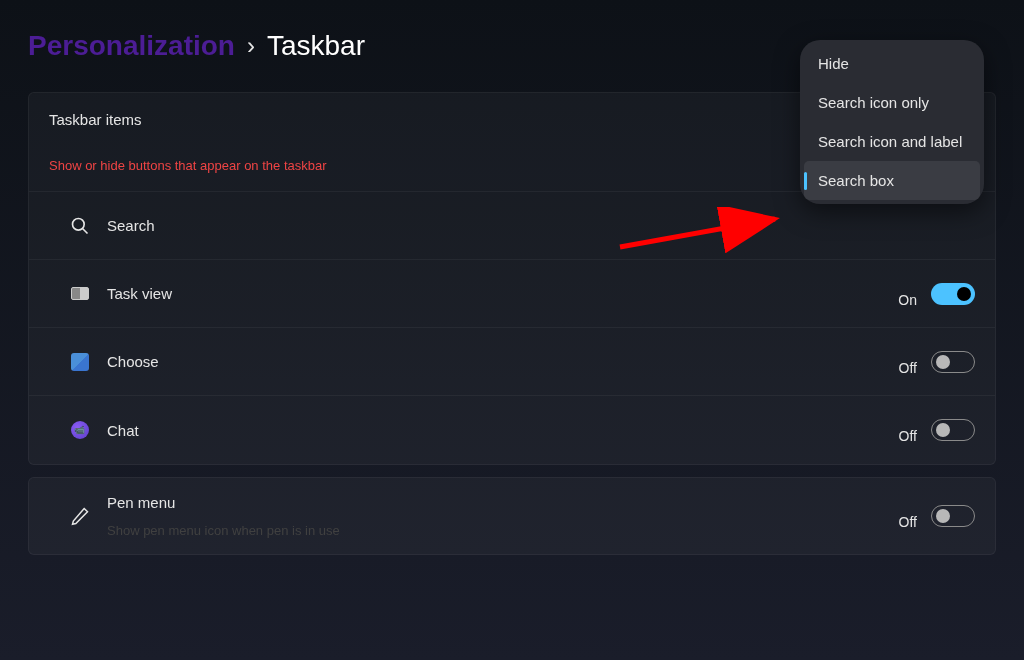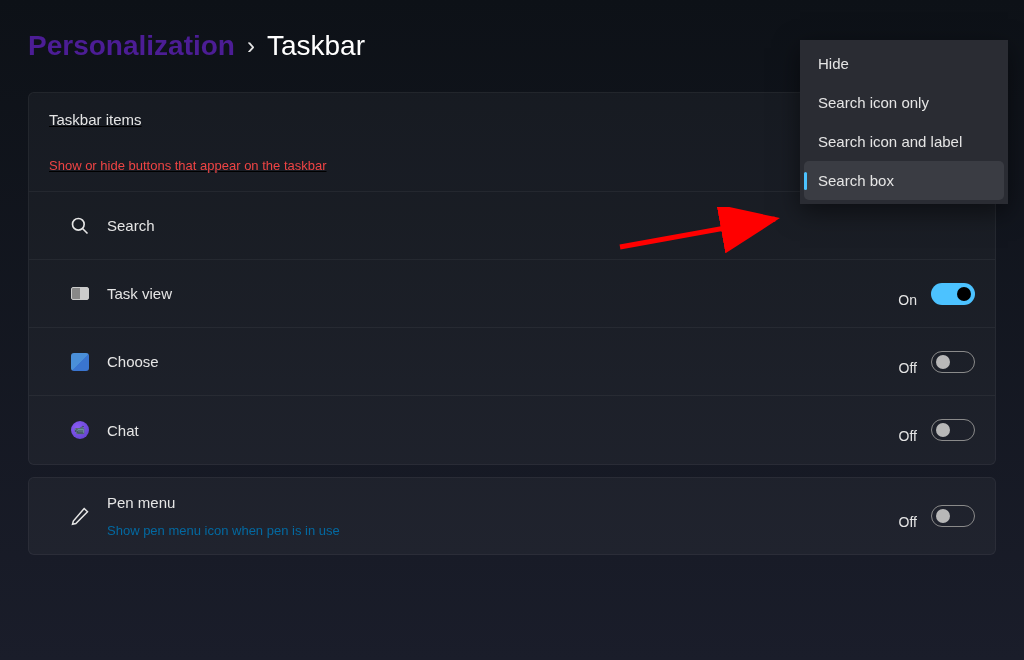--- a/index.html
+++ b/index.html
@@ -42,21 +42,20 @@
     }
     .section {
       background: rgba(255,255,255,0.035);
       border: 1px solid rgba(255,255,255,0.05);
       border-radius: 6px;
       margin-bottom: 12px;
     }
     .section-header {
       padding: 18px 20px;
       border-bottom: 1px solid rgba(255,255,255,0.05);
-      text-decoration: underline;
     }
     .section-header.with-chevron {
       display: flex;
       align-items: center;
       justify-content: space-between;
       cursor: pointer;
     }
     .section-title {
       font-size: 15px;
       color: #e5e5e5;
@@ -89,21 +88,21 @@
       align-items: center;
       justify-content: center;
     }
     .row-label {
       font-size: 15px;
       color: #e5e5e5;
       flex: 1;
     }
     .row-sub {
       font-size: 13px;
-      color: #0369a1;
+      color: #404040;
       margin-top: 12px;
     }
     .row-right {
       display: flex;
       align-items: center;
       gap: 14px;
     }
     .toggle-state {
       font-size: 14px;
       color: #e5e5e5;
@@ -139,25 +138,25 @@
       left: 4px;
       background: #b8b8b8;
     }
     .chevron {
       color: #e5e5e5;
       font-size: 14px;
       padding-right: 20px;
     }
     .dropdown {
       position: absolute;
-      right: 16px;
+      right: 40px;
       top: 40px;
-      width: 208px;
+      width: 184px;
       background: #2a2c33;
-      border-radius: 0;
+      border-radius: 20px;
       padding: 4px;
       box-shadow: 0 8px 24px rgba(0,0,0,0.5);
       z-index: 10;
     }
     .dropdown-item {
       padding: 11px 14px;
       font-size: 15px;
       color: #e5e5e5;
       border-radius: 5px;
       cursor: pointer;

